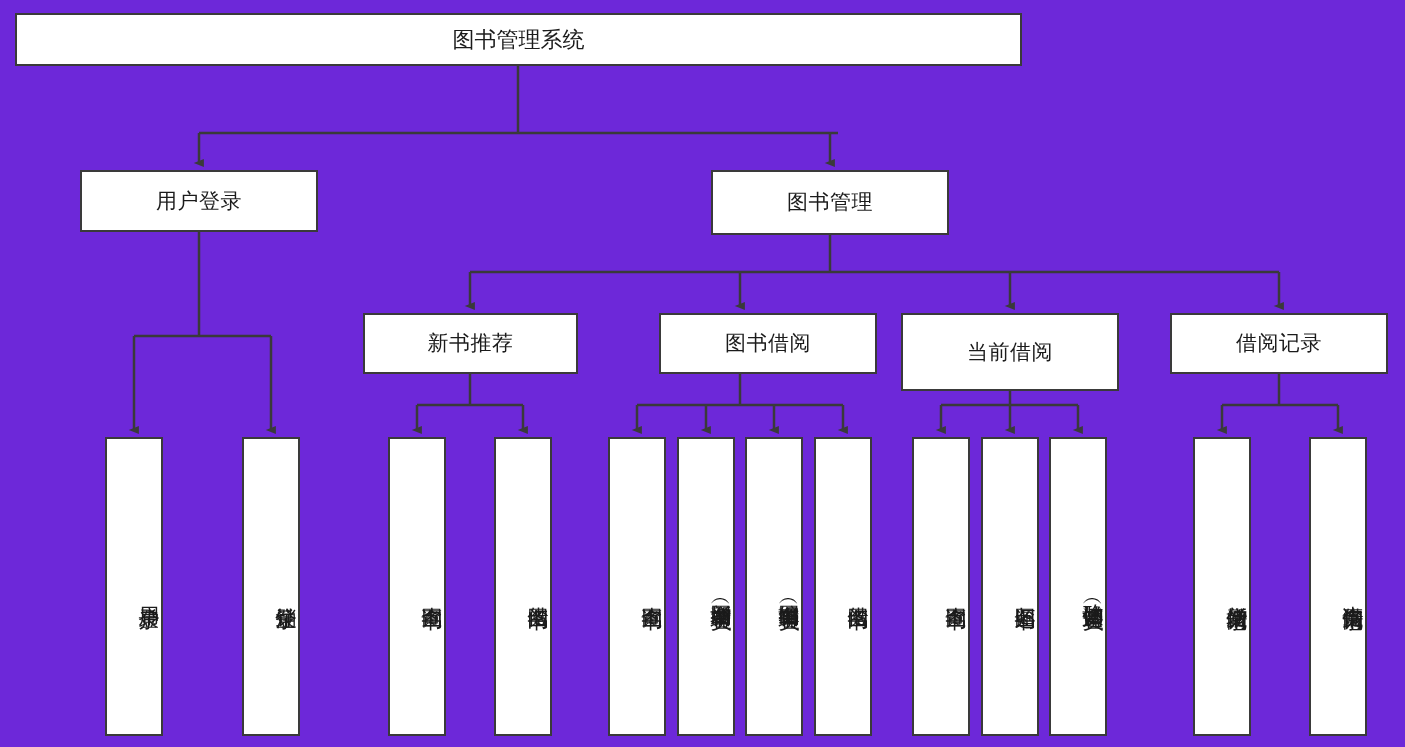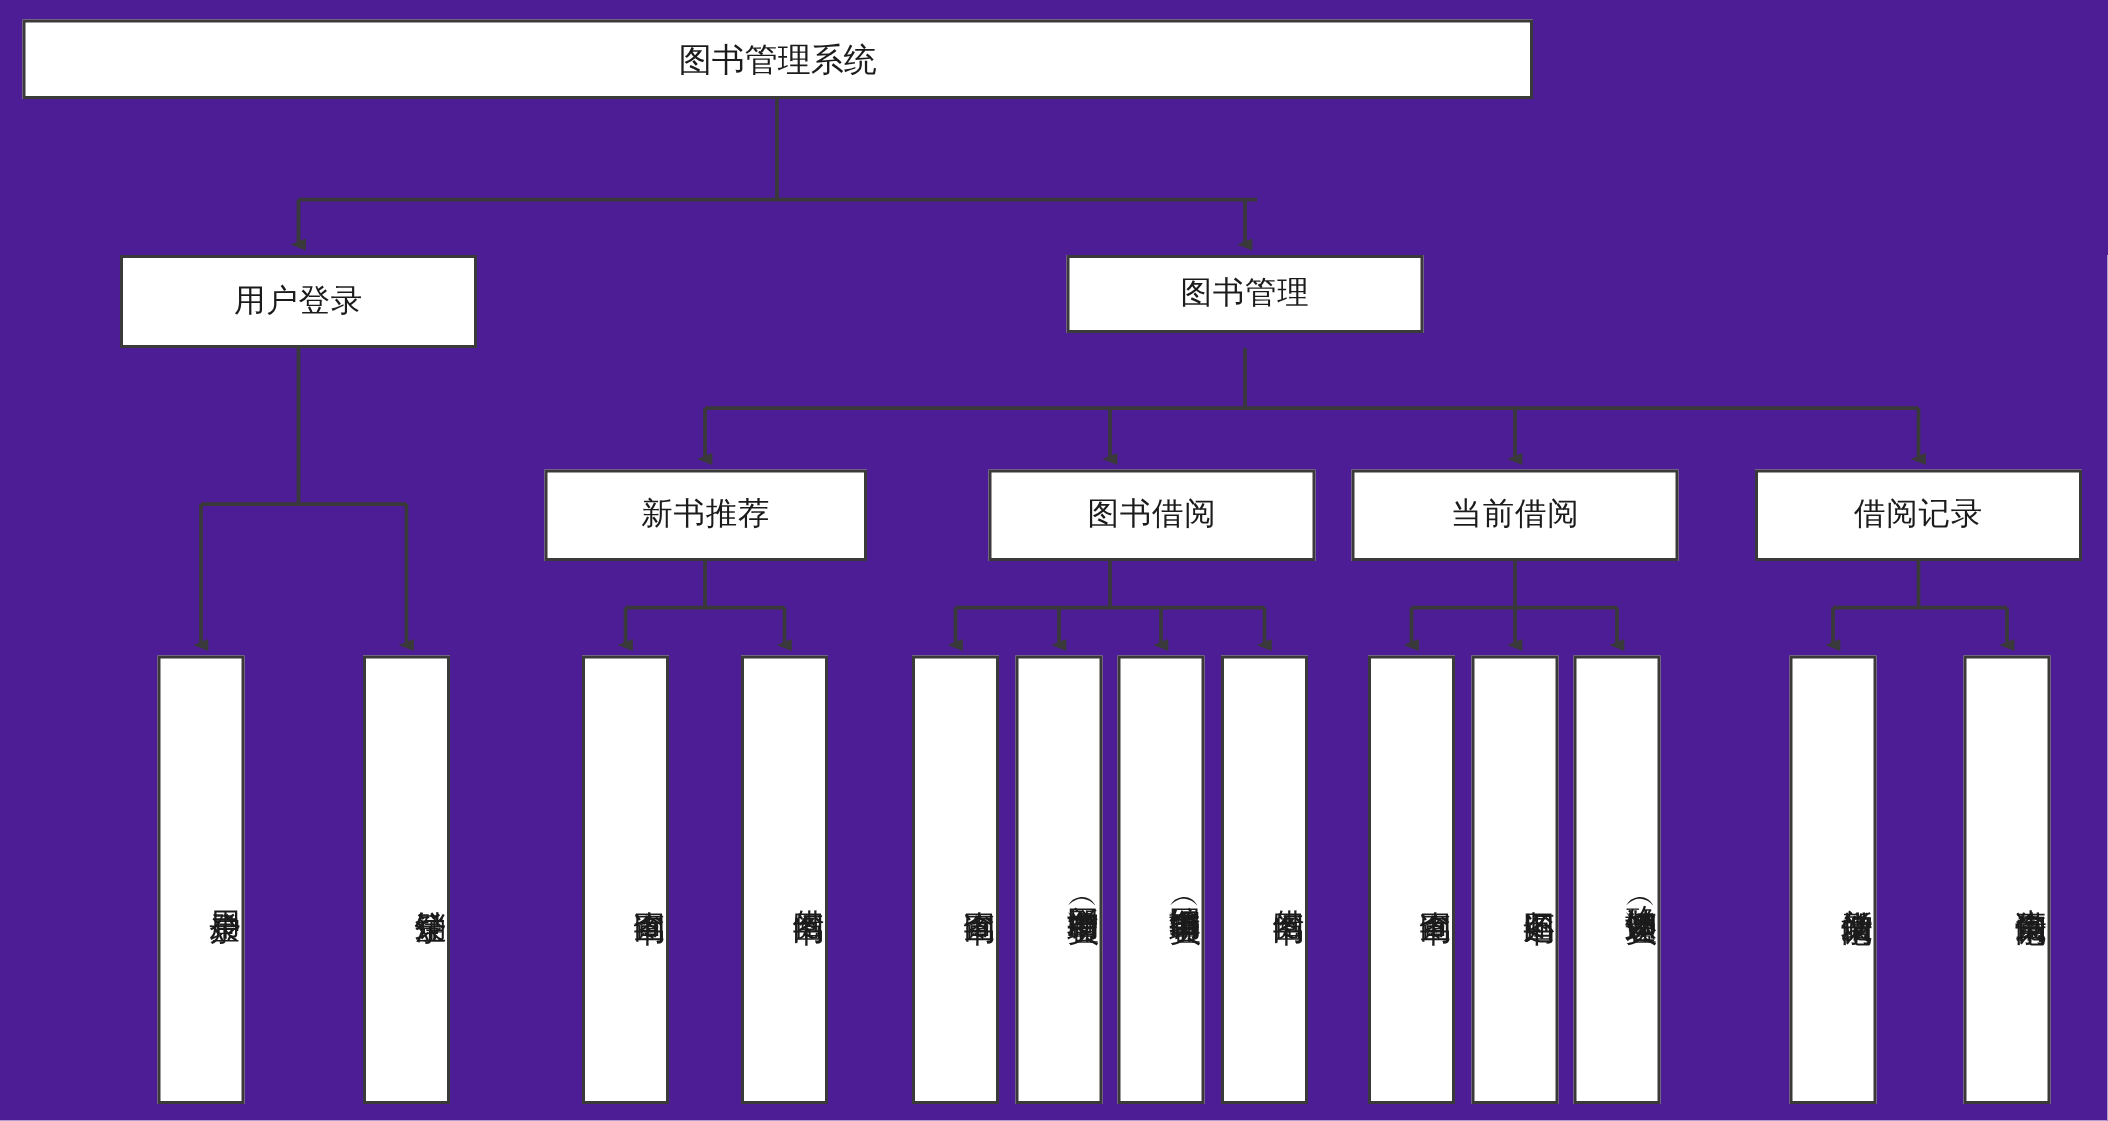--- a/index.html
+++ b/index.html
@@ -7,21 +7,21 @@
     padding: 0;
     background: #ffffff;
   }
   body {
     font-family: "Liberation Sans", "DejaVu Sans", sans-serif;
   }
   #canvas {
     position: relative;
     width: 1405px;
     height: 747px;
-    background: #4c1d95;
+    background: #6d28d9;
     overflow: hidden;
   }
   #wires {
     position: absolute;
     left: 0;
     top: 0;
     width: 1405px;
     height: 747px;
     pointer-events: none;
   }
@@ -125,33 +125,33 @@
   </svg>
 
   <div class="node root" style="left:15px; top:13px; width:1007px; height:53px;">
     <span>图书管理系统</span>
   </div>
 
   <div class="node horiz" style="left:80px; top:170px; width:238px; height:62px;">
     <span>用户登录</span>
   </div>
 
-  <div class="node horiz" style="left:711px; top:170px; width:238px; height:52px;">
+  <div class="node horiz" style="left:711px; top:170px; width:238px; height:65px;">
     <span>图书管理</span>
   </div>
 
   <div class="node horiz" style="left:363px; top:313px; width:215px; height:61px;">
     <span>新书推荐</span>
   </div>
 
   <div class="node horiz" style="left:659px; top:313px; width:218px; height:61px;">
     <span>图书借阅</span>
   </div>
 
-  <div class="node horiz" style="left:901px; top:313px; width:218px; height:61px;">
+  <div class="node horiz" style="left:901px; top:313px; width:218px; height:78px;">
     <span>当前借阅</span>
   </div>
 
   <div class="node horiz" style="left:1170px; top:313px; width:218px; height:61px;">
     <span>借阅记录</span>
   </div>
 
   <div class="node vert" style="left:105px; top:437px; width:58px; height:299px;">
     <span class="vtext">用户登录</span>
   </div>

